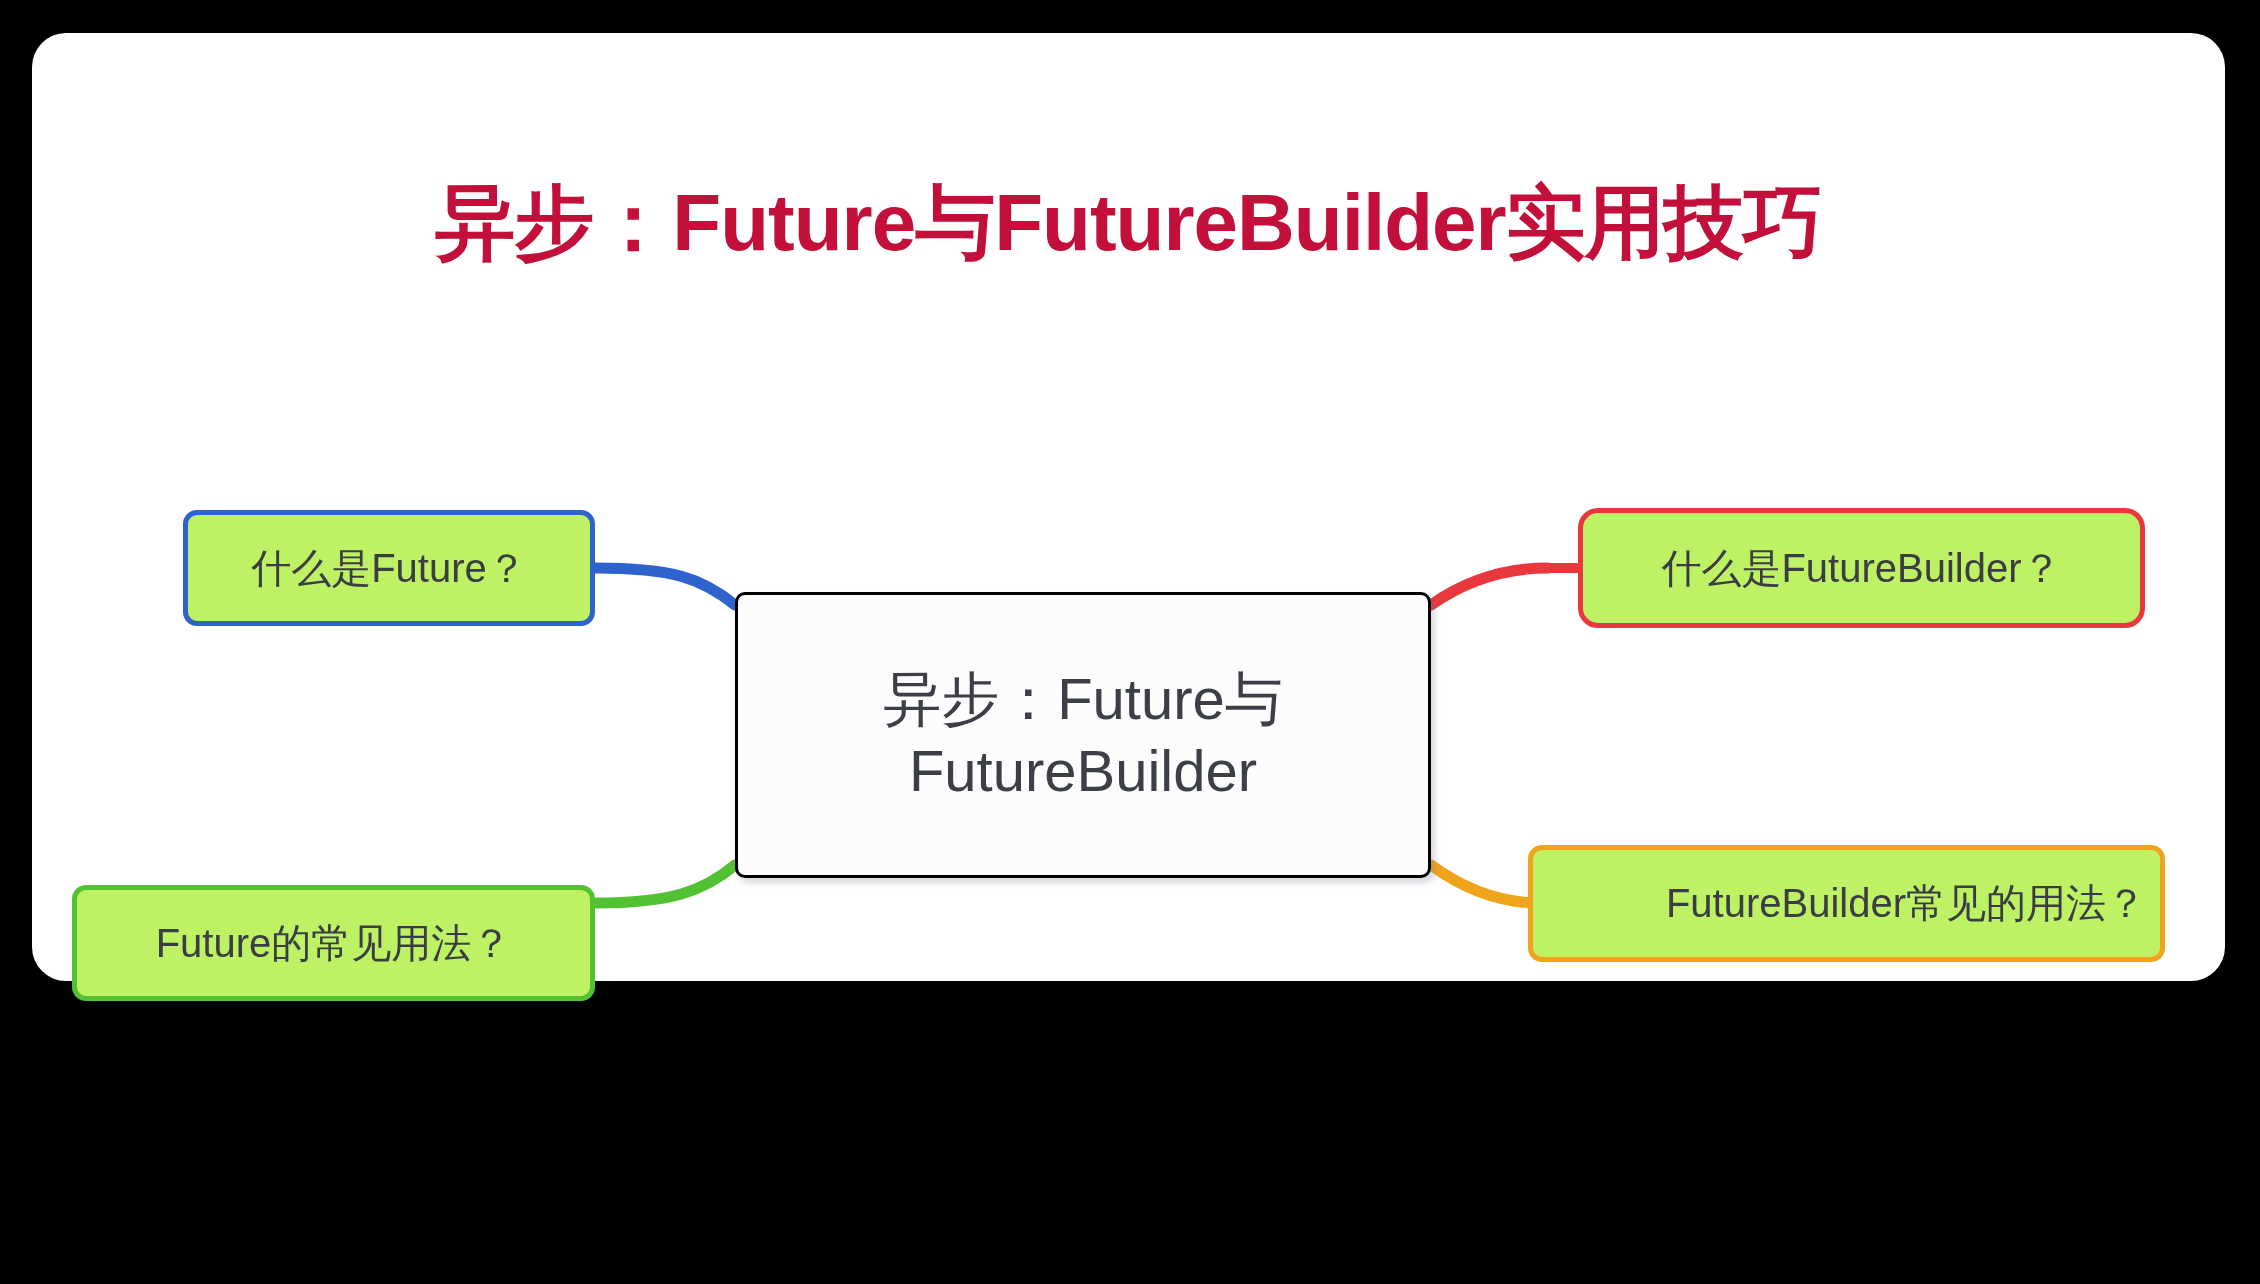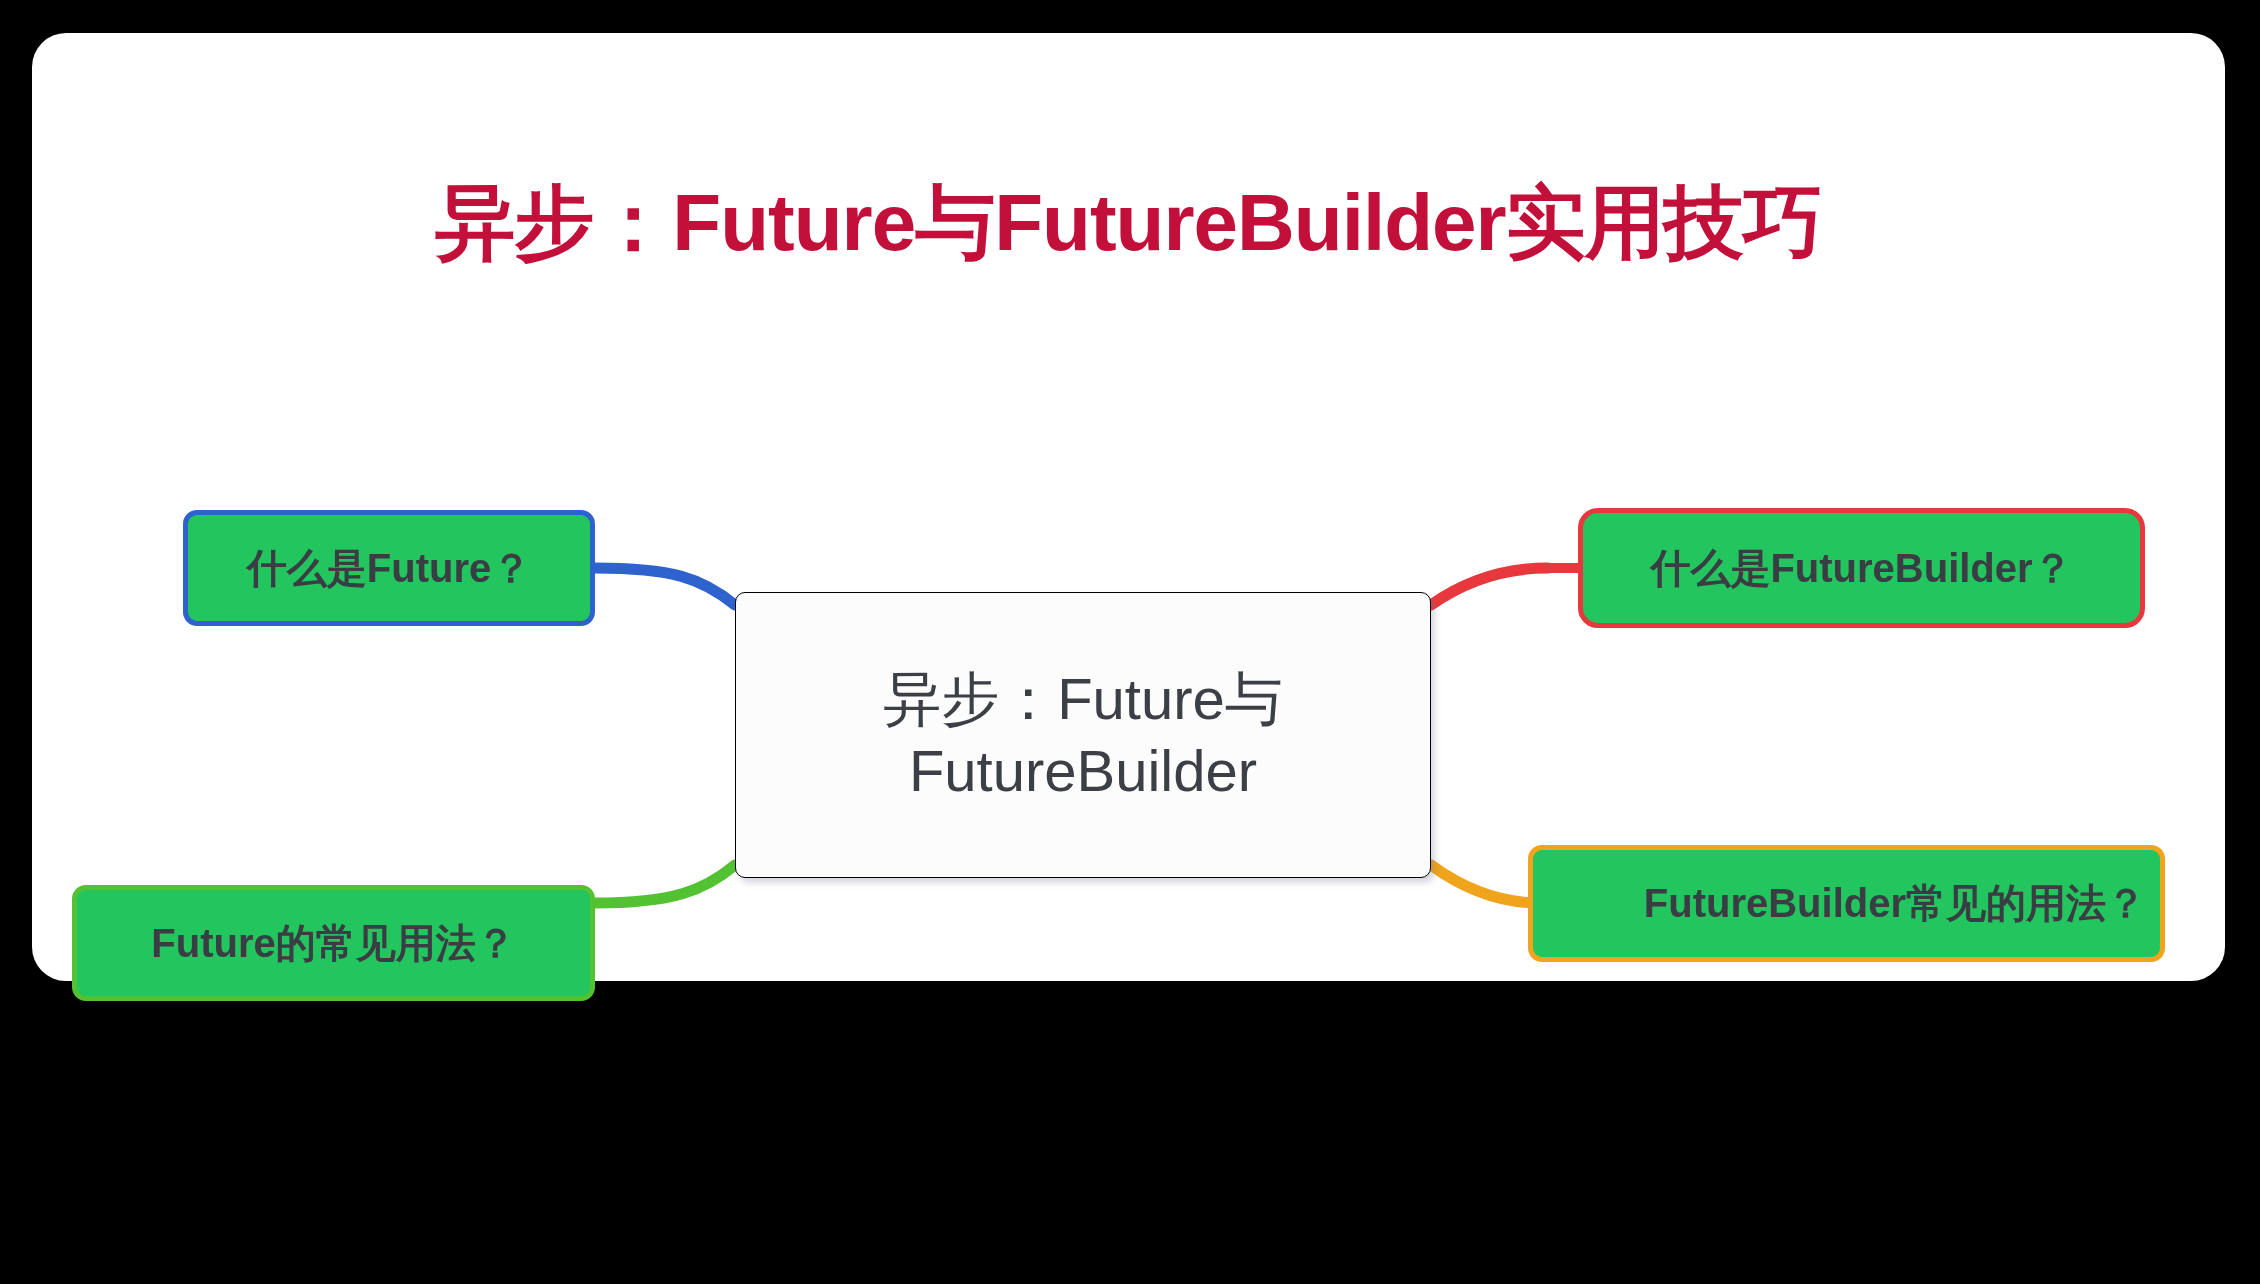--- a/index.html
+++ b/index.html
@@ -55,44 +55,44 @@
     top: 0;
     width: 2193px;
     height: 1214px;
     pointer-events: none;
   }
 
   
   .mm-node {
     position: absolute;
     box-sizing: border-box;
-    background: #22c55e;
+    background: #bef264;
     display: flex;
     align-items: center;
     justify-content: center;
     color: #3A3D43;
-    font-weight: bold;
+    font-weight: normal;
     text-align: center;
   }
 
   .mm-node.leaf {
     border-width: 5px;
     border-style: solid;
     border-radius: 14px;
     font-size: 40px;
     padding: 0 14px;
     white-space: nowrap;
   }
 
   #node-central {
     left: 703px;
     top: 559px;
     width: 696px;
     height: 286px;
-    border: 1px solid #000000;
+    border: 3px solid #000000;
     border-radius: 10px;
     font-size: 58px;
     font-weight: normal;
     color: #3C3F45;
     line-height: 1.25;
     background: #FCFCFD;
     box-shadow: 4px 5px 6px rgba(110,116,137,0.28);
   }
   #node-central .central-text {
     display: block;

